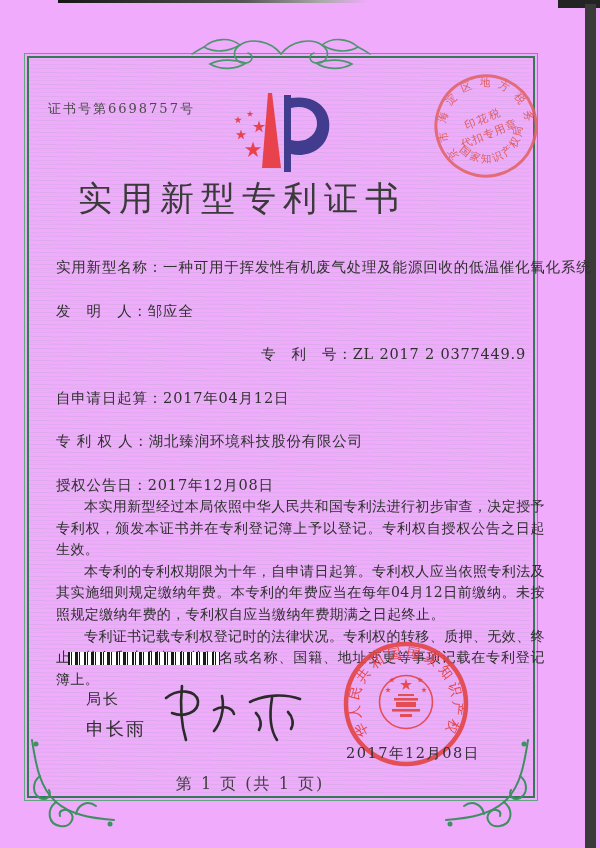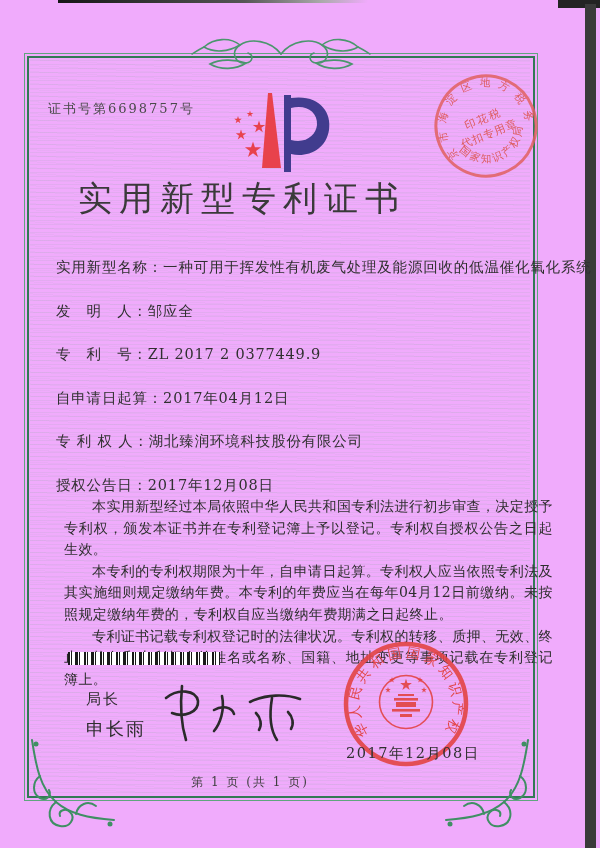--- a/index.html
+++ b/index.html
@@ -25,34 +25,34 @@
       repeating-linear-gradient(3deg, rgba(110,170,135,0.06) 0 1px, transparent 1px 6px);
     pointer-events:none;}
   .orn{position:absolute;pointer-events:none;}
   
   .cert-no{position:absolute;left:48px;top:100px;font-size:13px;letter-spacing:2px;color:#4a4a4a;}
   .title{position:absolute;left:24px;top:176px;width:436px;text-align:center;
     font-size:34px;letter-spacing:7px;color:#3a3a3a;font-weight:500;}
   .field{position:absolute;left:56px;width:470px;font-size:14.5px;letter-spacing:0.8px;color:#303030;white-space:nowrap;}
   .field .lab{color:#303030;}
   .body-text{position:absolute;left:56px;top:496px;width:489px;font-size:14px;
-    line-height:21.6px;text-align:justify;letter-spacing:0.4px;color:#2e2e2e;margin-left:8px;}
+    line-height:21.6px;text-align:justify;letter-spacing:0.4px;color:#2e2e2e;}
   .body-text p{margin:0;text-indent:2em;}
   .barcode{position:absolute;left:68px;top:652px;width:152px;height:13px;
     background:repeating-linear-gradient(90deg,
       #1a1a1a 0 2px, #fff 2px 3px, #1a1a1a 3px 4px, #fff 4px 7px,
       #1a1a1a 7px 10px, #fff 10px 11px, #1a1a1a 11px 12px, #fff 12px 16px);}
   .officer-title{position:absolute;left:86px;top:690px;font-size:15px;letter-spacing:2px;color:#2d2d2d;}
   .officer-name{position:absolute;left:86px;top:717px;font-size:18px;letter-spacing:2px;color:#2d2d2d;}
   .signature{position:absolute;left:150px;top:668px;}
   .seal{position:absolute;left:330px;top:628px;}
   .seal-date{position:absolute;left:346px;top:744px;font-size:14.5px;letter-spacing:1.5px;color:#2f2f2f;z-index:5;}
   .tax-stamp{position:absolute;left:424px;top:64px;transform:rotate(-22deg);}
   .footer{position:absolute;left:24px;top:774px;width:452px;text-align:center;
-    font-size:12px;letter-spacing:2px;color:#3f3f3f;}
+    font-size:16px;letter-spacing:2px;color:#3f3f3f;}
 </style>
 </head>
 <body>
 
 <svg width="0" height="0" style="position:absolute" aria-hidden="true">
   <defs>
     <polygon id="star" points="0,-1 0.2245,-0.309 0.951,-0.309 0.363,0.118 0.588,0.809 0,0.382 -0.588,0.809 -0.363,0.118 -0.951,-0.309 -0.2245,-0.309"></polygon>
   </defs>
 </svg>
 
@@ -133,21 +133,21 @@
   </svg>
 
   <div class="title">实用新型专利证书</div>
 
   <div class="field" style="top:258px;">
     <span class="lab">实用新型名称：</span><span>一种可用于挥发性有机废气处理及能源回收的低温催化氧化系统</span>
   </div>
   <div class="field" style="top:302px;">
     <span class="lab">发　明　人：</span><span>邹应全</span>
   </div>
-  <div class="field" style="top:345px;">
+  <div class="field" style="top:345px;text-align:right;">
     <span class="lab">专　利　号：</span><span>ZL 2017 2 0377449.9</span>
   </div>
   <div class="field" style="top:389px;">
     <span class="lab">自申请日起算：</span><span>2017年04月12日</span>
   </div>
   <div class="field" style="top:432px;">
     <span class="lab">专 利 权 人：</span><span>湖北臻润环境科技股份有限公司</span>
   </div>
   <div class="field" style="top:476px;">
     <span class="lab">授权公告日：</span><span>2017年12月08日</span>

